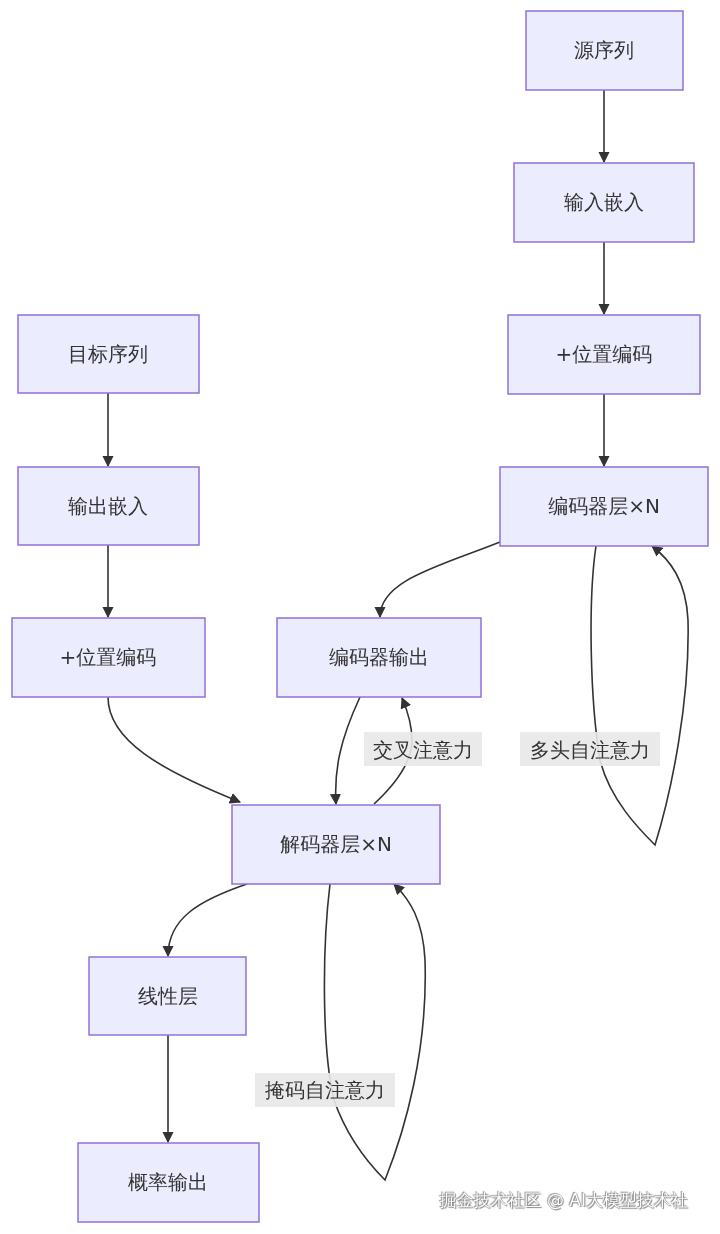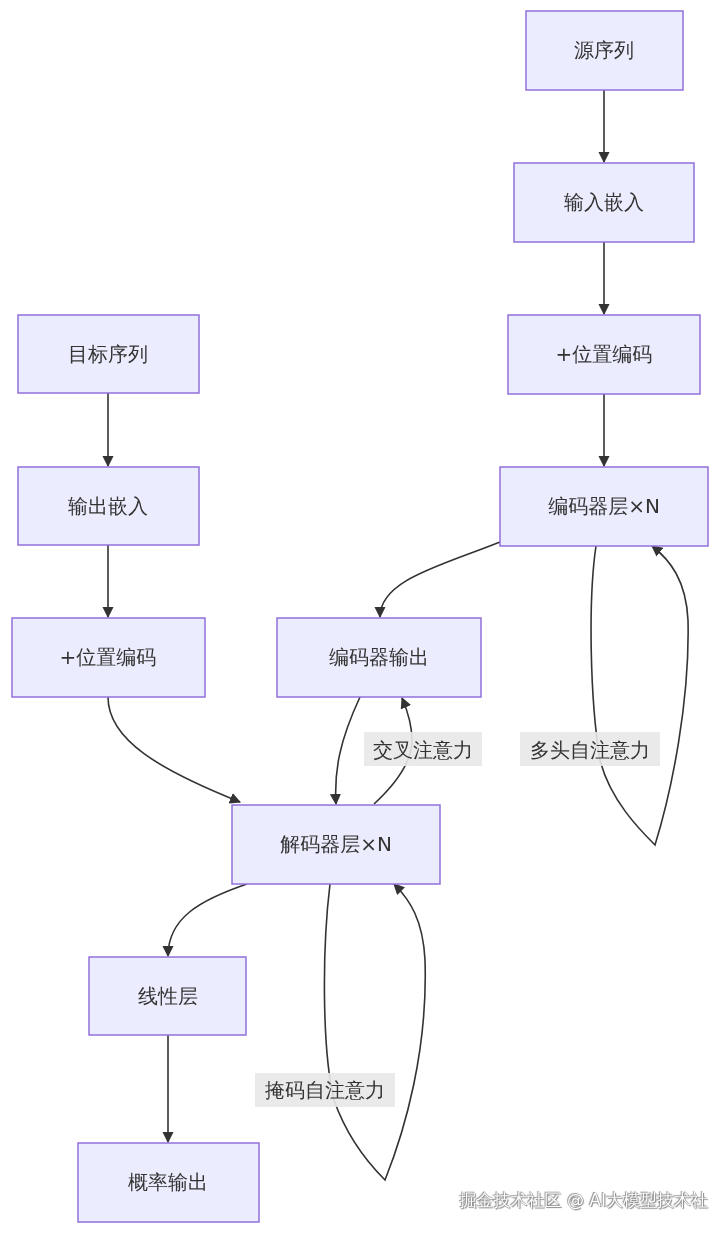--- a/index.html
+++ b/index.html
@@ -6,21 +6,21 @@
   body { width: 720px; height: 1234px; position: relative; overflow: hidden;
          font-family: "DejaVu Sans", sans-serif; }
   #diagram { position: absolute; left: 0; top: 0; }
   .node rect { fill: #ECECFF; stroke: #9370DB; stroke-width: 1.5; }
   .node text { font-family: "DejaVu Sans", sans-serif; font-size: 20px; fill: #333333;
                text-anchor: middle; dominant-baseline: central; }
   .edge { fill: none; stroke: #333333; stroke-width: 1.6; }
   .elabel-bg { fill: #E8E8E8; opacity: 0.9; }
   .elabel text { font-family: "DejaVu Sans", sans-serif; font-size: 20px; fill: #333333;
                  text-anchor: middle; dominant-baseline: central; }
-  .watermark { position: absolute; right: 12px; bottom: 22px; font-size: 17px; color: #ffffff;
+  .watermark { position: absolute; right: 32px; bottom: 22px; font-size: 17px; color: #ffffff;
                text-shadow: 0 0 1px #666, 1px 1px 1px #888, -1px -1px 1px #999;
                font-family: "DejaVu Sans", sans-serif; }
 </style>
 </head>
 <body>
 
 <svg id="diagram" width="720" height="1234" viewBox="0 0 720 1234">
   <defs>
     <marker id="arrow" viewBox="0 0 10 10" refX="9" refY="5" markerWidth="7" markerHeight="7" orient="auto-start-reverse">
       <path d="M0,0 L10,5 L0,10 z" fill="#333333"></path>

